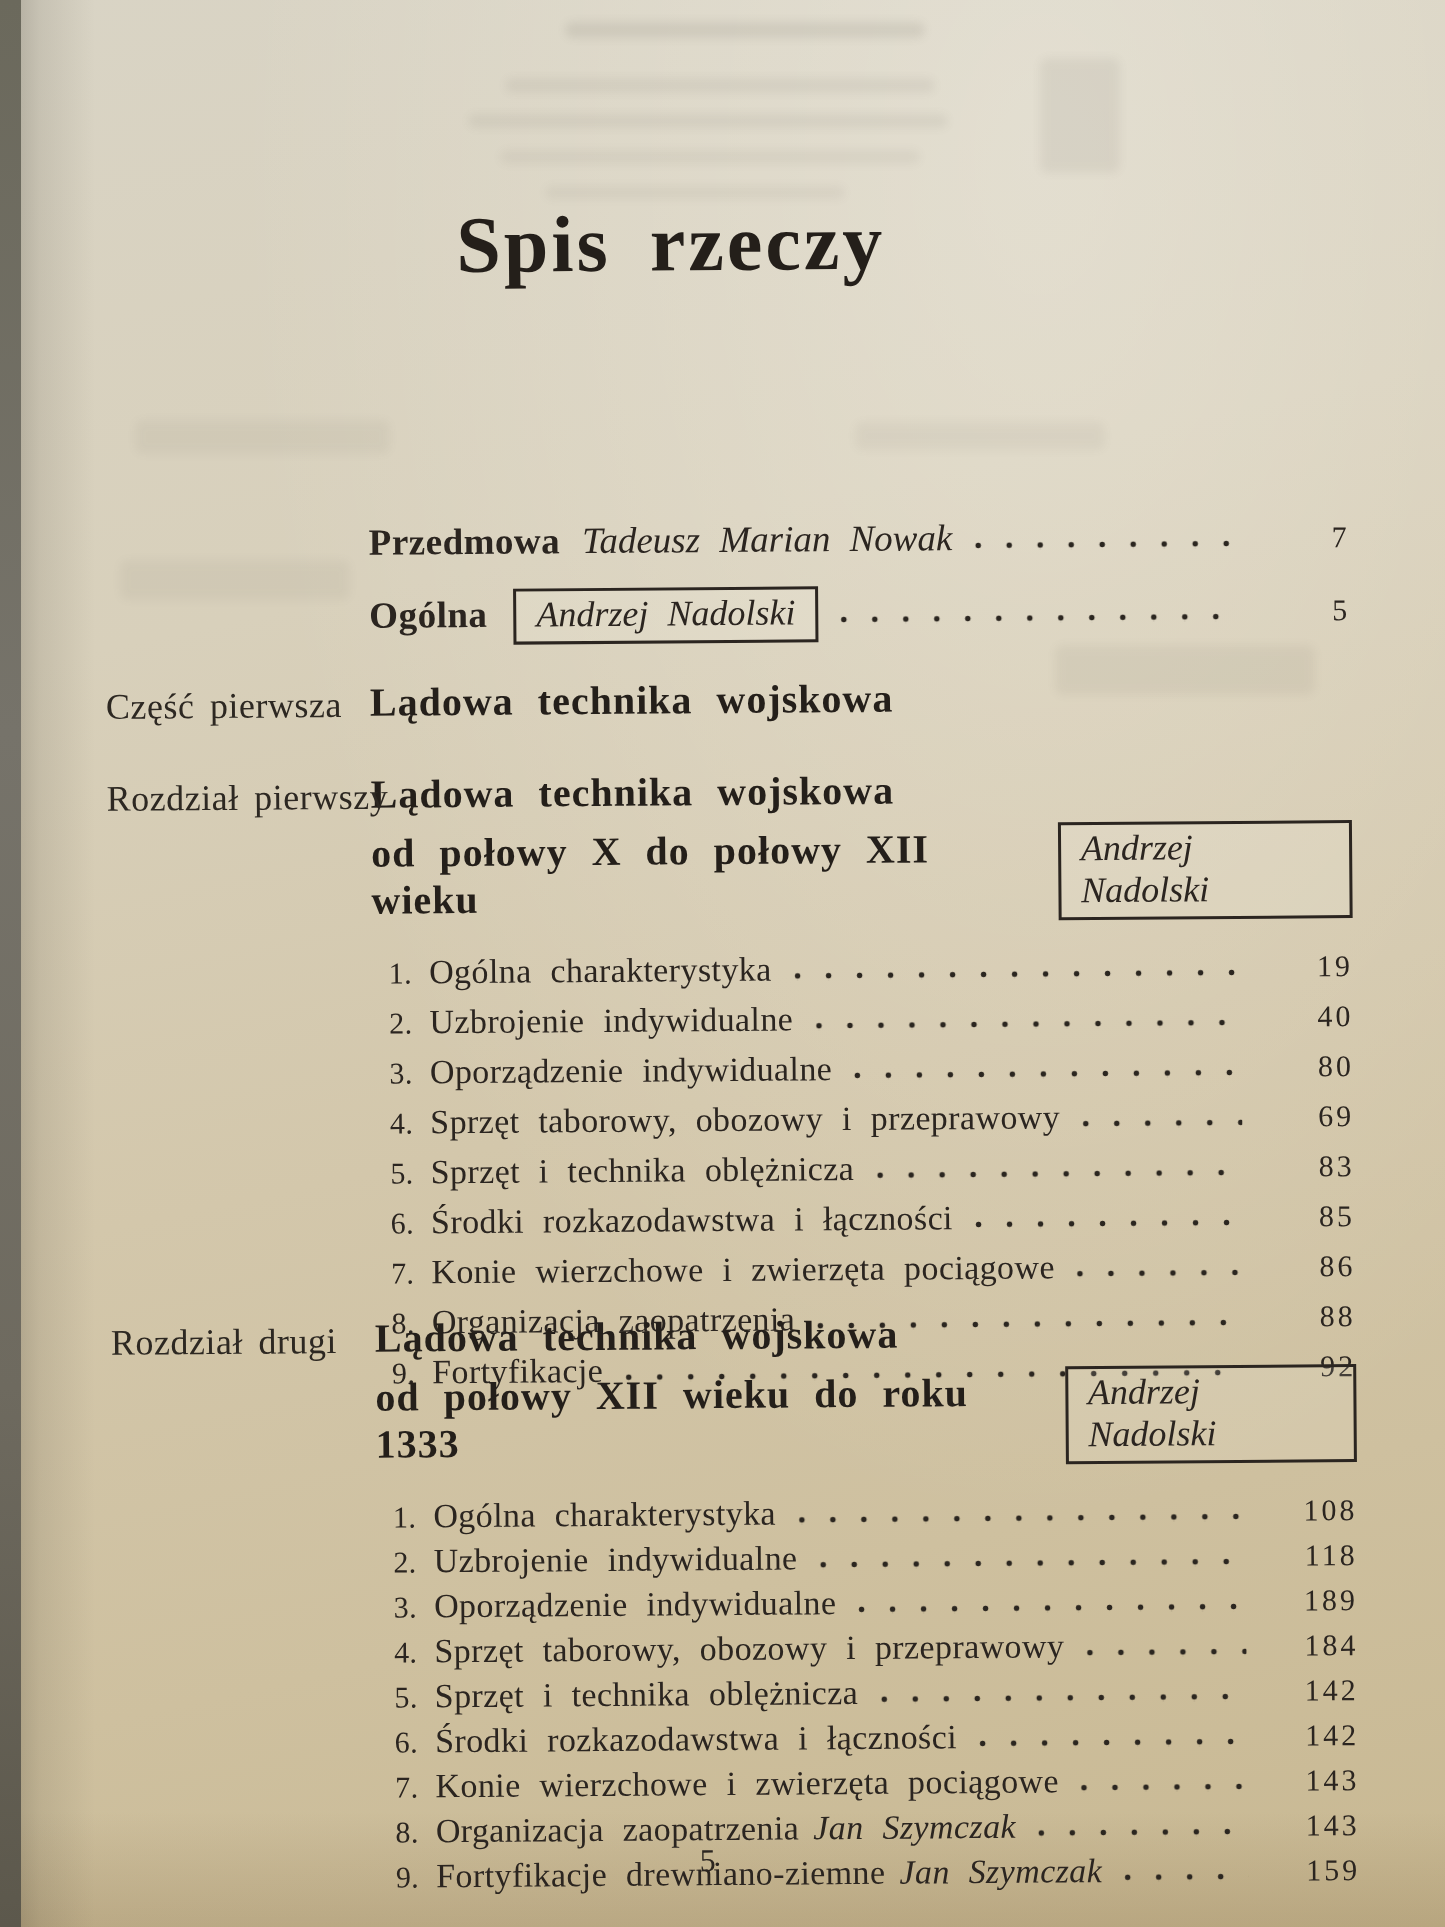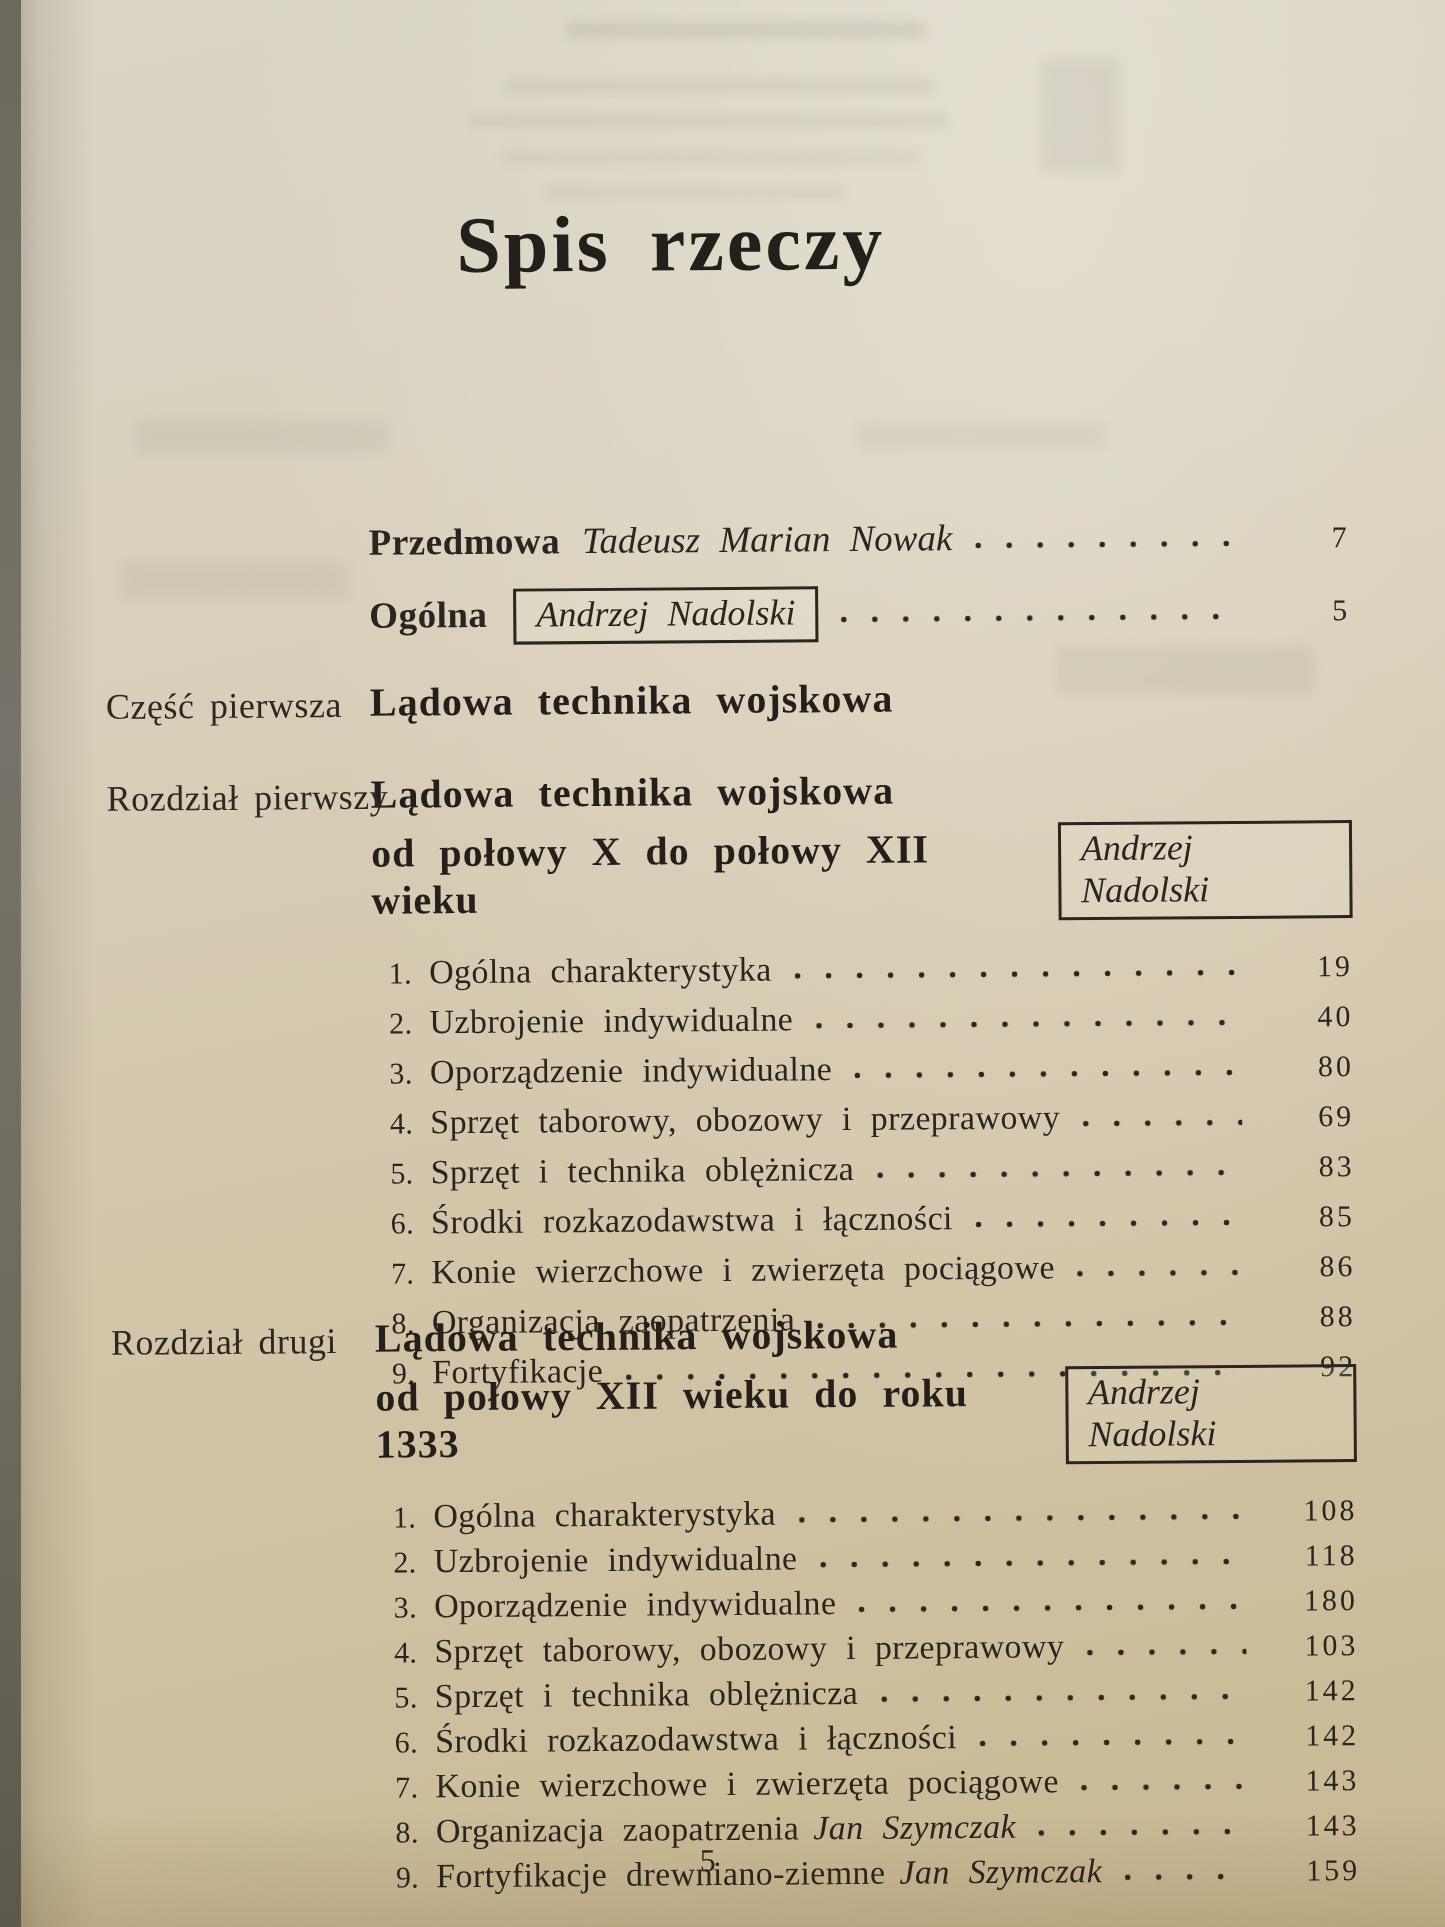--- a/index.html
+++ b/index.html
@@ -181,27 +181,27 @@
         <div class="row item">
             <span class="inum">2.</span>
             <span class="itext">Uzbrojenie indywidualne</span>
             <span class="leader"></span>
             <span class="pagenum">118</span>
           </div>
         <div class="row item">
             <span class="inum">3.</span>
             <span class="itext">Oporządzenie indywidualne</span>
             <span class="leader"></span>
-            <span class="pagenum">180</span>
+            <span class="pagenum">189</span>
           </div>
         <div class="row item">
             <span class="inum">4.</span>
             <span class="itext">Sprzęt taborowy, obozowy i przeprawowy</span>
             <span class="leader"></span>
-            <span class="pagenum">103</span>
+            <span class="pagenum">184</span>
           </div>
         <div class="row item">
             <span class="inum">5.</span>
             <span class="itext">Sprzęt i technika oblężnicza</span>
             <span class="leader"></span>
             <span class="pagenum">142</span>
           </div>
         <div class="row item">
             <span class="inum">6.</span>
             <span class="itext">Środki rozkazodawstwa i łączności</span>

